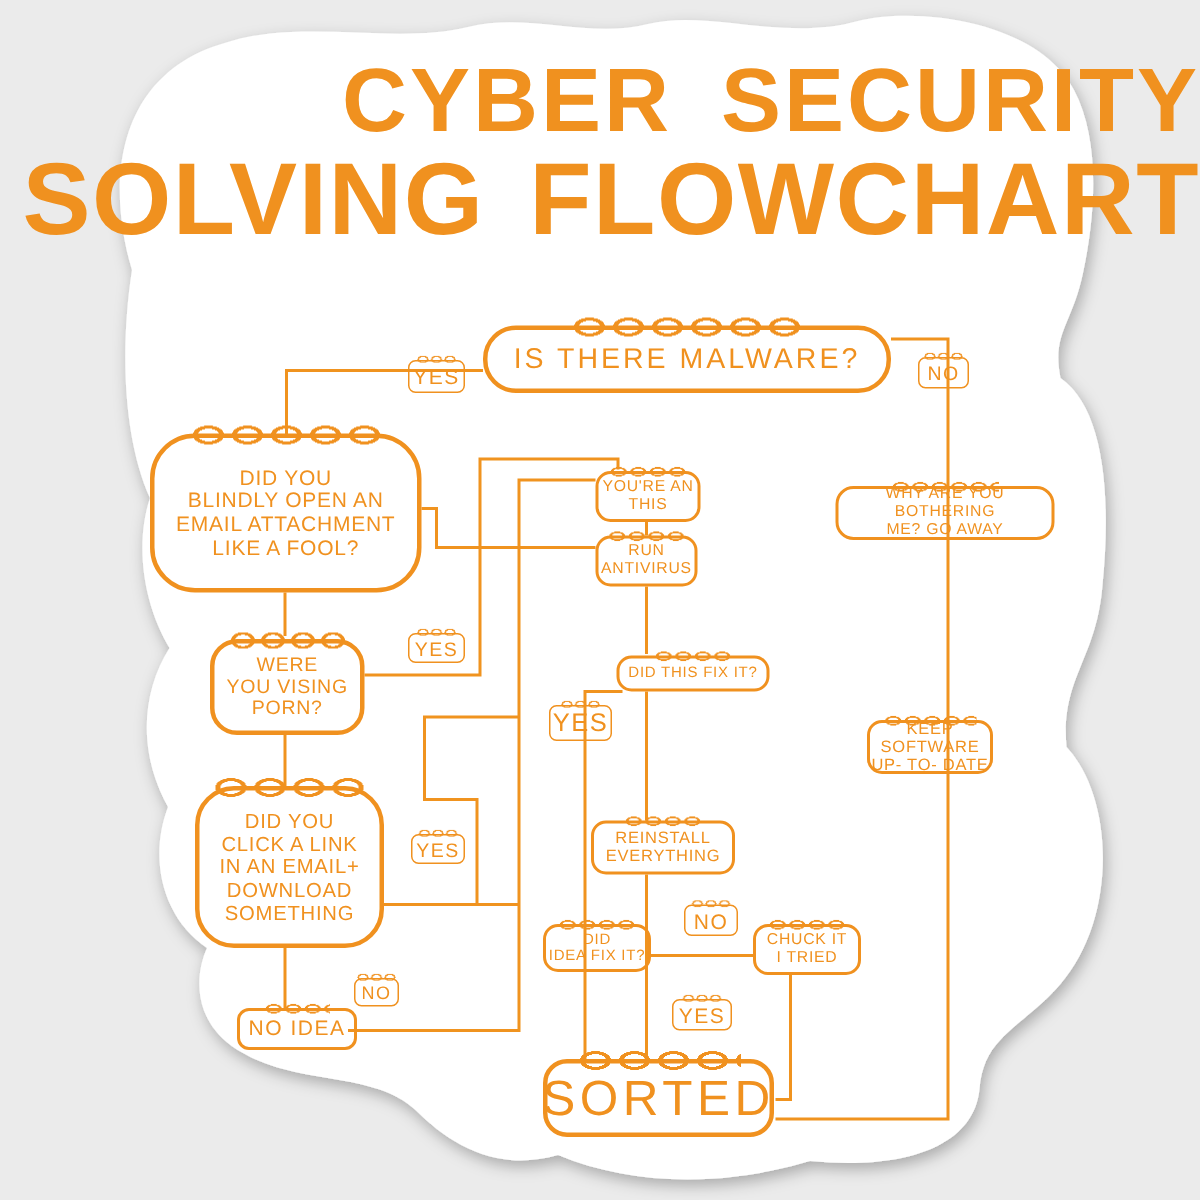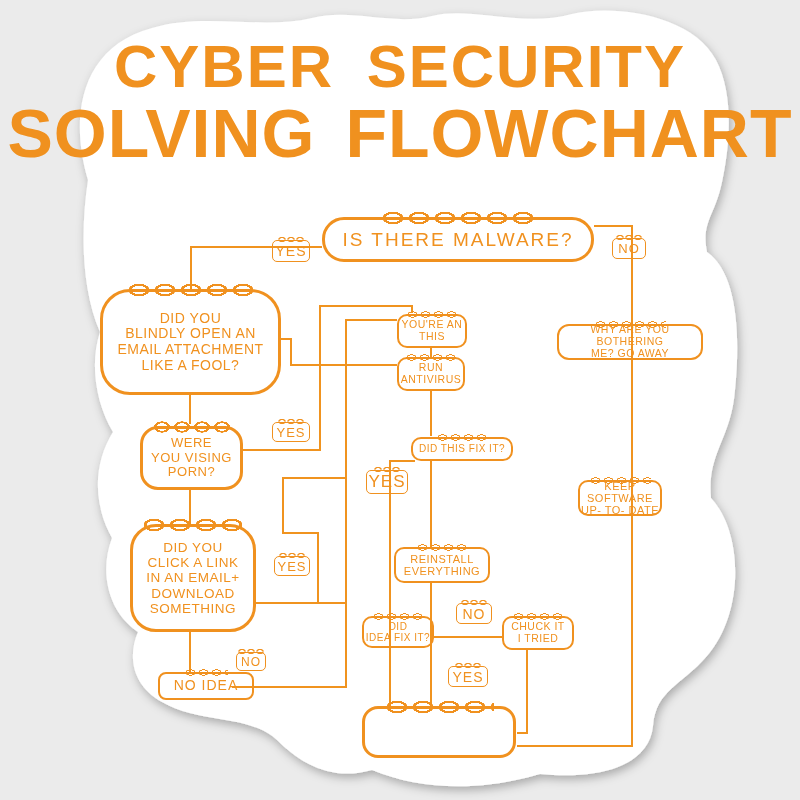--- a/index.html
+++ b/index.html
@@ -10,21 +10,21 @@
   body{
     width:800px;height:800px;background:var(--page-bg);
     font-family:"Liberation Sans","DejaVu Sans",sans-serif;
     position:relative;overflow:hidden;
   }
   .stage{position:absolute;inset:0;width:800px;height:800px;}
   svg.backdrop{position:absolute;left:0;top:0;}
   svg.lines{position:absolute;left:0;top:0;z-index:2;}
 
   .title{
-    position:absolute;left:0;top:30px;width:800px;text-align:center;z-index:3;
+    position:absolute;left:0;top:30px;width:800px;text-align:right;z-index:3;
     color:var(--orange);font-weight:bold;
   }
   .title .l1{font-size:60px;line-height:74px;letter-spacing:2px;word-spacing:14px;}
   .title .l2{font-size:68px;line-height:58px;letter-spacing:1px;word-spacing:10px;}
 
   .node{
     position:absolute;z-index:4;box-sizing:border-box;
     border:2px solid var(--orange);border-radius:12px;
     display:flex;align-items:center;justify-content:center;
     color:var(--orange);font-weight:normal;text-align:center;
@@ -180,27 +180,28 @@
     <div class="node-text" style="font-size:10px">DID
 IDEA FIX IT?</div>
   </div>
 
   <div class="node" style="left:502px;top:616px;width:72px;height:34px;border-radius:10px;">
     <div class="chain sm"></div>
     <div class="node-text" style="font-size:10.5px">CHUCK IT
 I TRIED</div>
   </div>
 
-  <div class="node" style="left:158px;top:672px;width:96px;height:28px;border-radius:8px;">
+  <div class="node" style="left:158px;top:672px;width:80px;height:28px;border-radius:8px;">
     <div class="chain sm" style="width:44px"></div>
     <div class="node-text" style="font-size:14px;letter-spacing:1px">NO IDEA</div>
   </div>
 
   <div class="node" style="left:362px;top:706px;width:154px;height:52px;border-radius:16px;border-width:3.5px;">
     <div class="chain" style="width:110px"></div>
+    <div class="node-text" style="font-size:33px;letter-spacing:3px">SORTED</div>
   </div>
 
   <div class="lbl" style="left:272px;top:240px;width:38px;height:22px;font-size:14px;">
     <div class="chain xs"></div>
     <span>YES</span>
   </div>
 
   <div class="lbl" style="left:612px;top:238px;width:34px;height:21px;font-size:13px;">
     <div class="chain xs"></div>
     <span>NO</span>

